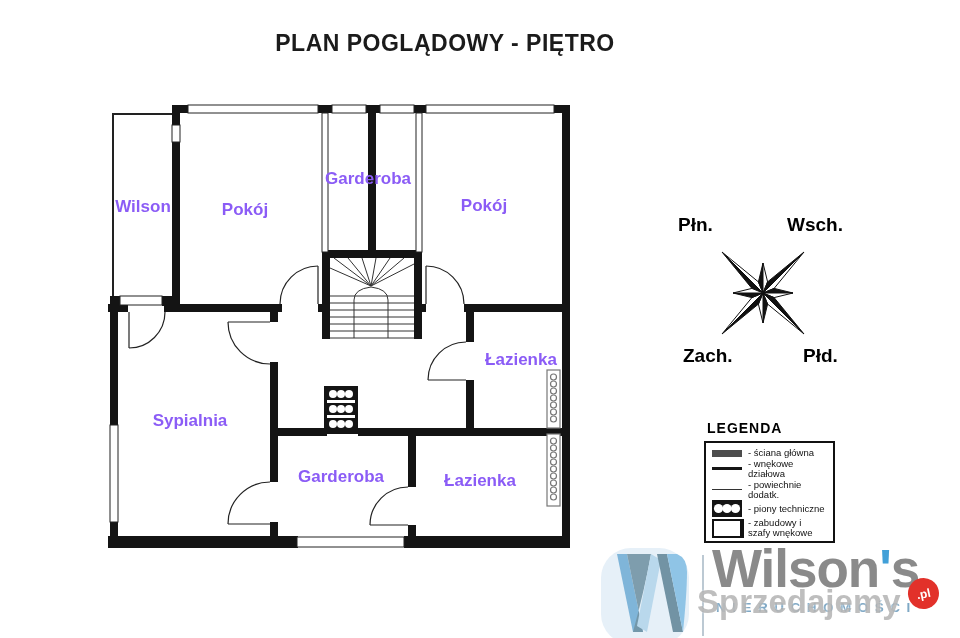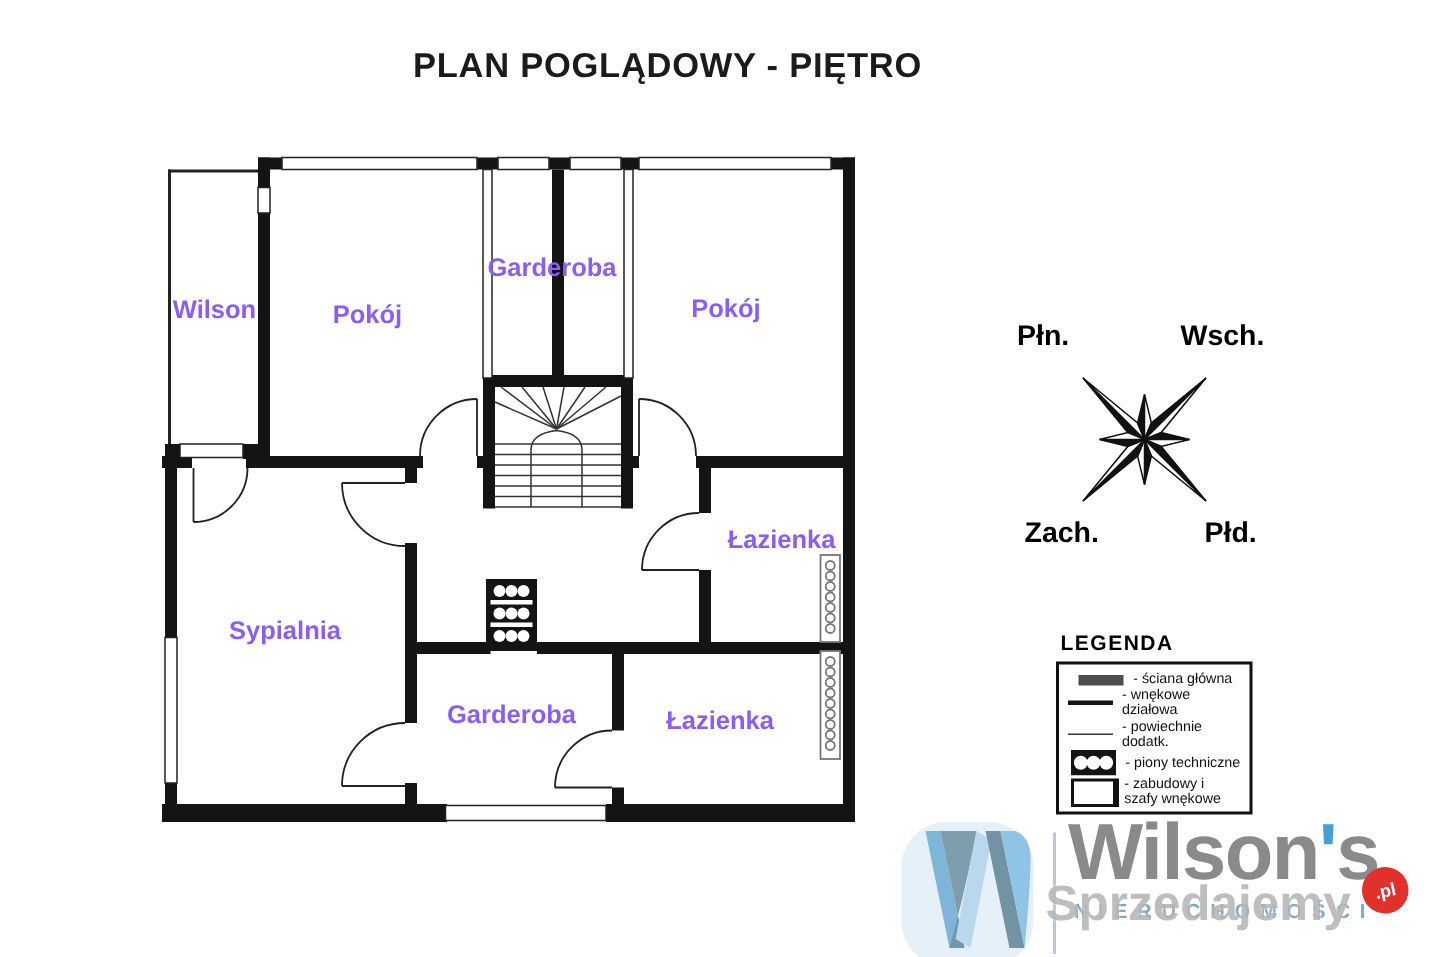--- a/index.html
+++ b/index.html
@@ -7,21 +7,21 @@
          font-family:"Liberation Sans","DejaVu Sans",sans-serif;}
   .abs{position:absolute;}
   #title{left:0;top:30px;width:890px;text-align:center;font-size:23px;font-weight:bold;
          color:#1b1b1b;letter-spacing:.5px;}
   .room-label{transform:translate(-50%,-50%);font-size:17px;font-weight:bold;color:#8b5cf6;
               white-space:nowrap;}
   .compass-label{font-size:19px;font-weight:bold;color:#000000;white-space:nowrap;}
   #legend-title{left:707px;top:420px;font-size:14px;font-weight:bold;color:#000000;letter-spacing:1px;}
   #legend-box{left:704px;top:441px;width:131px;height:102px;border:2px solid #111;background:#fff;
               padding:5px 4px 3px 6px;box-sizing:border-box;display:flex;flex-direction:column;
-              justify-content:space-between;align-items:center;}
+              justify-content:space-between;}
   .legend-row{display:flex;align-items:center;line-height:10px;}
   .legend-sym{width:32px;flex:0 0 32px;margin-right:4px;display:flex;align-items:center;}
   .legend-label{font-size:9.5px;color:#111;}
   .sym-main{width:30px;height:7px;background:#4d4d4d;}
   .sym-partition{width:30px;height:3px;background:#161616;}
   .sym-thin{width:30px;height:1.5px;background:#333;}
   .sym-builtin{width:30px;height:15px;background:#fff;border:2px solid #111;border-right-width:4px;}
   
   #wicon{left:599px;top:548px;}
   #logo-divider{left:702px;top:555px;width:2px;height:81px;background:#bcc9d3;}

